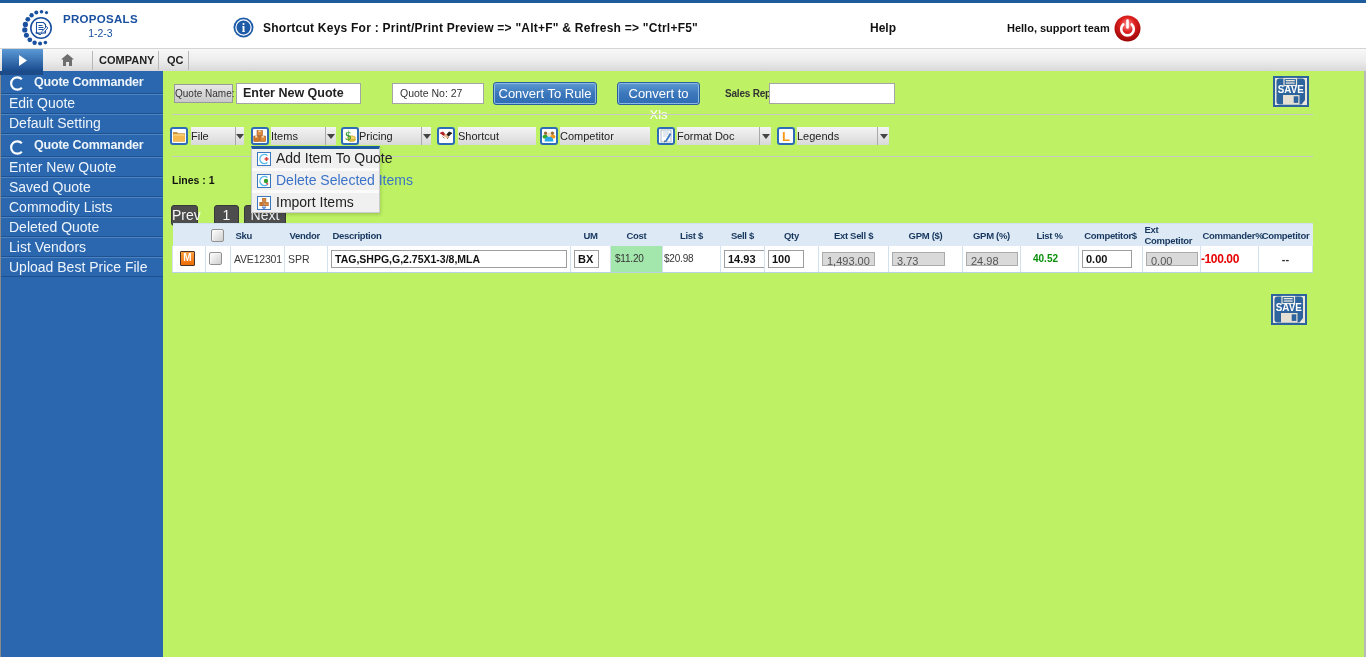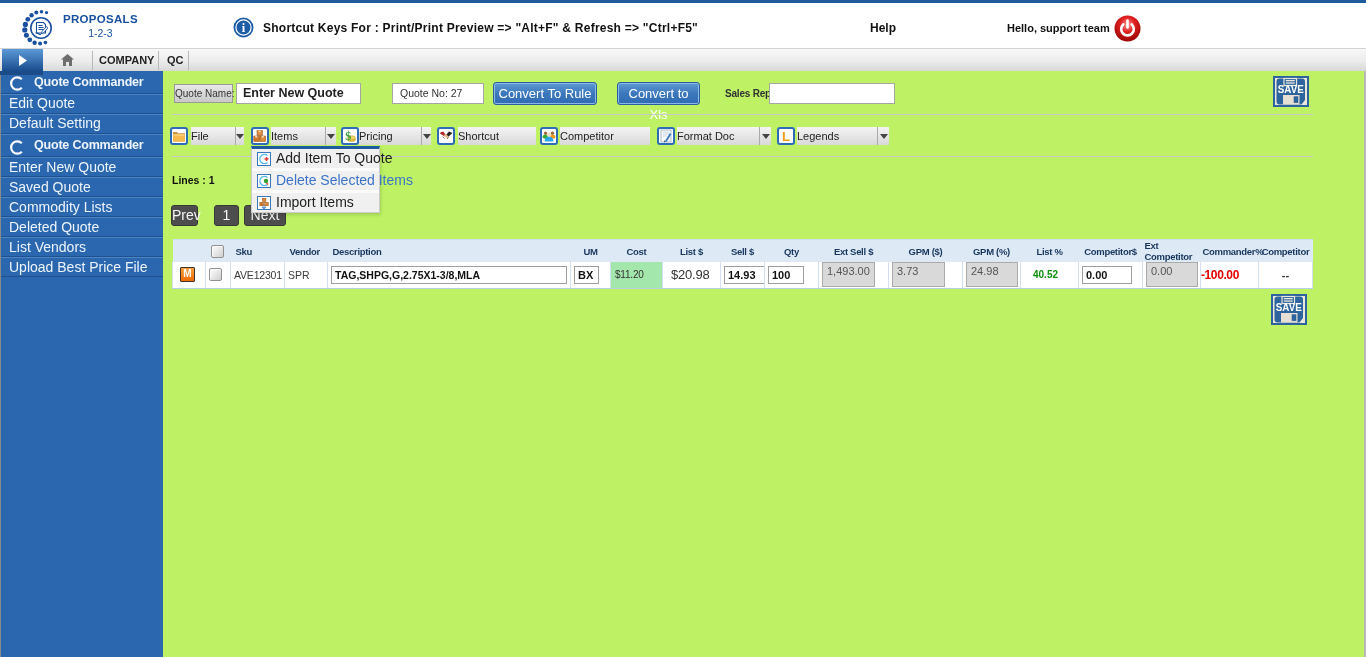--- a/index.html
+++ b/index.html
@@ -66,27 +66,27 @@
 .dd-item { position:relative; height:19px; background:#f0f0f0; margin-bottom:3px; font-size:14px; color:#222; line-height:19px; padding-left:24px; white-space:nowrap; }
 .dd-item:last-child { margin-bottom:0; }
 .dd-item svg { position:absolute; left:5px; top:3px; }
 .dd-blue { color:#3b73c8;text-align:right; }
 
 
 #lines { left:9px; top:103px; font-size:10.5px; font-weight:bold; color:#111; }
 .pgbtn { position:absolute; top:134px; height:21px; background:#4d4d4d; border:1px solid #383838; border-radius:3px; color:#f5f5f5; font-size:14px; text-align:center; line-height:19px; }
 
 
-#tbl { position:absolute; left:9px; top:168px; width:1141px; border-collapse:collapse; table-layout:fixed; }
+#tbl { position:absolute; left:9px; top:152px; width:1141px; border-collapse:collapse; table-layout:fixed; }
 #tbl th { background:#ddeaf6; color:#17365d; font-size:9.5px; font-weight:bold; height:20px; padding:0 0 0 5px; text-align:left; border-top:1px solid #cfe0ef; letter-spacing:-0.3px; }
 #tbl th.c { text-align:center; padding:0 2px; }
 #tbl td { height:26px; background:#fff; border-right:1px solid #d3e1ef; border-bottom:1px solid #b9cfe4; font-size:11px; color:#333; padding:0 0 0 3px; vertical-align:middle; }
 #tbl td:first-child { border-left:1px solid #d3e1ef; }
 .rinp { background:#fff; border:1px solid #9e9e9e; height:18px; font-size:11px; font-weight:bold; color:#111; padding:0 0 0 3px; font-family:"Liberation Sans",sans-serif; display:block; line-height:16px; }
-.dinp { background:#d9d9d9; border:1px solid #ababab; height:25px; font-size:11px; color:#555; padding:0 0 0 4px; display:block; line-height:16px; }
+.dinp { background:#d9d9d9; border:1px solid #ababab; height:14px; font-size:11px; color:#555; padding:0 0 0 4px; display:block; line-height:16px; }
 .mbadge { width:15px; height:15px; background:linear-gradient(#ffa040,#ed6c05); border:1.5px solid #43332a; color:#fff; font-size:10px; font-weight:bold; text-align:center; line-height:12px; border-radius:1px; }
 .cbox { width:13px; height:13px; background:linear-gradient(135deg,#ffffff,#cfcfcf); border:1px solid #919191; border-radius:2px; box-shadow:inset 1px 1px 0 #f8f8f8; }
 </style>
 </head>
 <body>
 <div class="abs" id="topbar"></div>
 <div class="abs" id="header"></div>
 
 <svg class="abs" style="left:22px;top:10px" width="38" height="36" viewBox="0 0 38 36">
  <g fill="#1a50a0">
@@ -354,21 +354,21 @@
           </td>
    <td style="font-size:10.5px;letter-spacing:-0.2px;color:#3a3a3a">AVE12301</td>
    <td style="font-size:10.5px;color:#3a3a3a">SPR</td>
    <td>
             <div class="rinp" style="width:236px;font-size:10.5px">TAG,SHPG,G,2.75X1-3/8,MLA</div>
           </td>
    <td>
             <div class="rinp" style="width:25px">BX</div>
           </td>
    <td style="background:#a4e7ac;font-size:10px;letter-spacing:-0.2px;padding-left:4px">$11.20</td>
-   <td style="font-size:13px;letter-spacing:-0.2px;padding-left:8px">$20.98</td>
+   <td style="font-size:10px;letter-spacing:-0.2px;padding-left:1px">$20.98</td>
    <td>
             <div class="rinp" style="width:50px">14.93</div>
           </td>
    <td>
             <div class="rinp" style="width:36px">100</div>
           </td>
    <td>
             <div class="dinp" style="width:53px">1,493.00</div>
           </td>
    <td>

